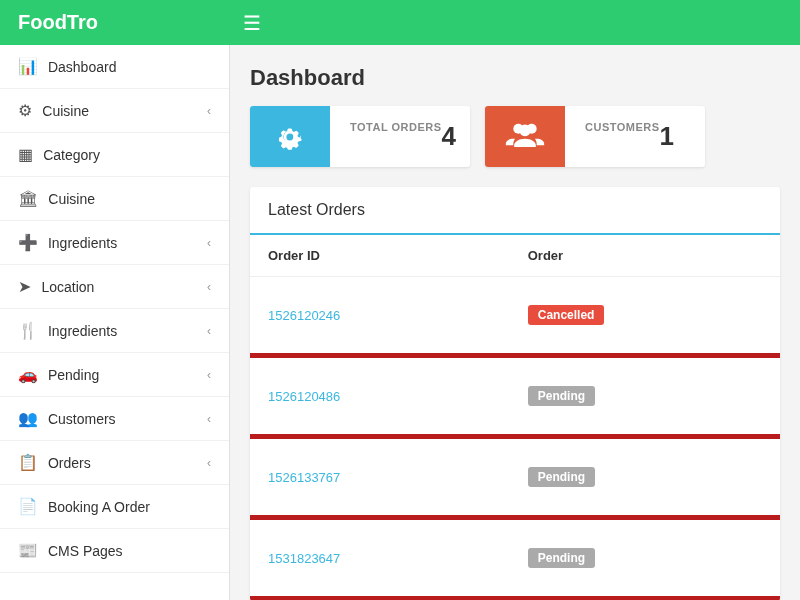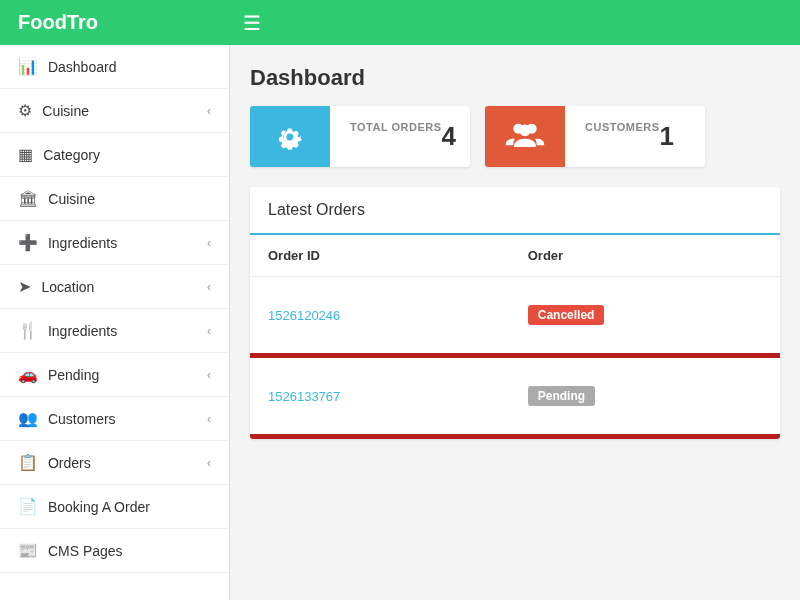--- a/index.html
+++ b/index.html
@@ -310,20 +310,28 @@
             <th>Order ID</th>
             <th>Order</th>
           </tr>
         </thead>
         <tbody id="orders-tbody">
         <tr>
               <td class="order-id-link">1526120246</td>
               <td><span class="status-badge status-cancelled">Cancelled</span></td>
             </tr>
             <tr>
+              <td class="order-id-link">1526120486</td>
+              <td><span class="status-badge status-pending">Pending</span></td>
+            </tr>
+            <tr>
               <td class="order-id-link">1526133767</td>
+              <td><span class="status-badge status-pending">Pending</span></td>
+            </tr>
+            <tr>
+              <td class="order-id-link">1531823647</td>
               <td><span class="status-badge status-pending">Pending</span></td>
             </tr>
           </tbody>
       </table>
     </div>
   </div>
 </div>
 
 </body></html>

